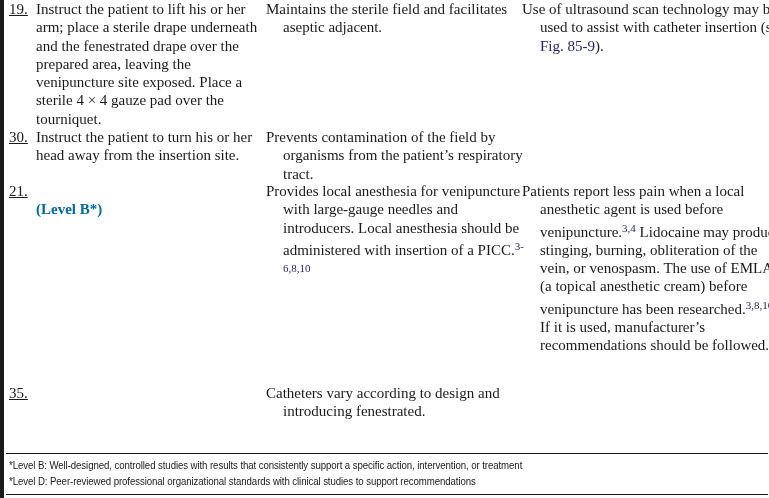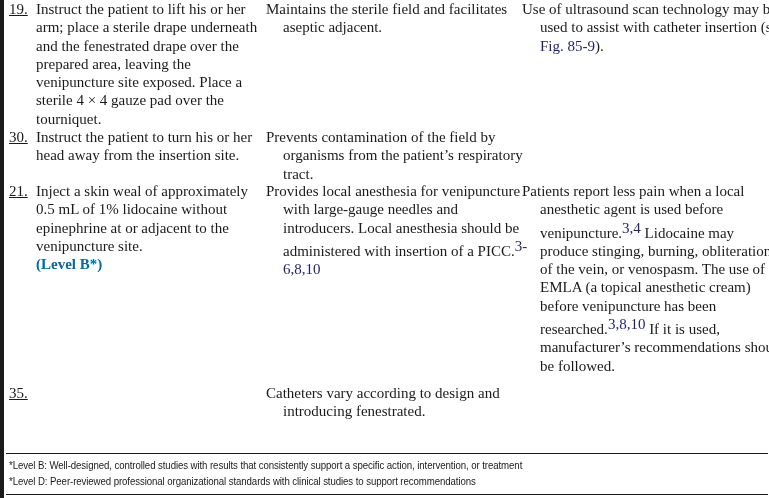--- a/index.html
+++ b/index.html
@@ -10,21 +10,21 @@
   .left-bar { position: absolute; left: 0; top: 0; width: 4px; height: 498px; background: #1a1a1a; }
   .row { position: absolute; left: 0; width: 769px; }
   .cell { position: absolute; top: 0; font-size: 15px; line-height: 18.3px; }
   .c1 { left: 9px; width: 250px; }
   .c2 { left: 266px; width: 250px; }
   .c3 { left: 522px; width: 245px; }
   .num { position: absolute; left: 0; top: 0; width: 28px; text-decoration: underline; }
   .step-text { margin-left: 27px; display: block; }
   .hang { padding-left: 17px; text-indent: -17px; }
   .hang2 { padding-left: 18px; text-indent: -18px; }
-  .sup { font-size: 15px; vertical-align: 5px; color: #1f1f6b; }
+  .sup { font-size: 11px; vertical-align: 5px; color: #1f1f6b; }
   .link { color: #1f1f6b; }
   .level { color: #0369a1; font-weight: bold; }
   .rule { position: absolute; left: 6px; width: 762px; height: 1px; background: #1a1a1a; }
   .fn { position: absolute; left: 9px; font-family: "Liberation Sans", "DejaVu Sans", sans-serif; font-size: 10.4px; line-height: 16px; color: #1a1a1a; letter-spacing: -0.1px; transform: scaleX(0.93); transform-origin: left; white-space: nowrap; }
 </style>
 </head>
 <body>
 
 <div class="left-bar"></div>
 
@@ -44,21 +44,21 @@
       <span class="num">30.</span>
       <span class="step-text">Instruct the patient to turn his or her head away from the insertion site.</span>
     </div>
     <div class="cell c2 hang">Prevents contamination of the field by organisms from the patient’s respiratory tract.</div>
     <div class="cell c3"></div>
   </div>
 
   <div class="row" style="top:182px;">
     <div class="cell c1">
       <span class="num">21.</span>
-      <span class="step-text"><span>Inject a skin weal of approximately 0.5 mL of 1% lidocaine without epinephrine at or adjacent to the venipuncture site.</span><br><span class="level">(Level B*)</span></span>
+      <span class="step-text"><br><span class="level">(Level B*)</span></span>
     </div>
     <div class="cell c2 hang"><span>Provides local anesthesia for venipuncture with large-gauge needles and introducers. Local anesthesia should be administered with insertion of a PICC.</span><span class="sup">3-6,8,10</span></div>
     <div class="cell c3 hang2"><span>Patients report less pain when a local anesthetic agent is used before venipuncture.</span><span class="sup">3,4</span><span> Lidocaine may produce stinging, burning, obliteration of the vein, or venospasm. The use of EMLA (a topical anesthetic cream) before venipuncture has been researched.</span><span class="sup">3,8,10</span><span> If it is used, manufacturer’s recommendations should be followed.</span></div>
   </div>
 
   <div class="row" style="top:384px;">
     <div class="cell c1">
       <span class="num">35.</span>
     </div>
     <div class="cell c2 hang">Catheters vary according to design and introducing fenestrated.</div>

